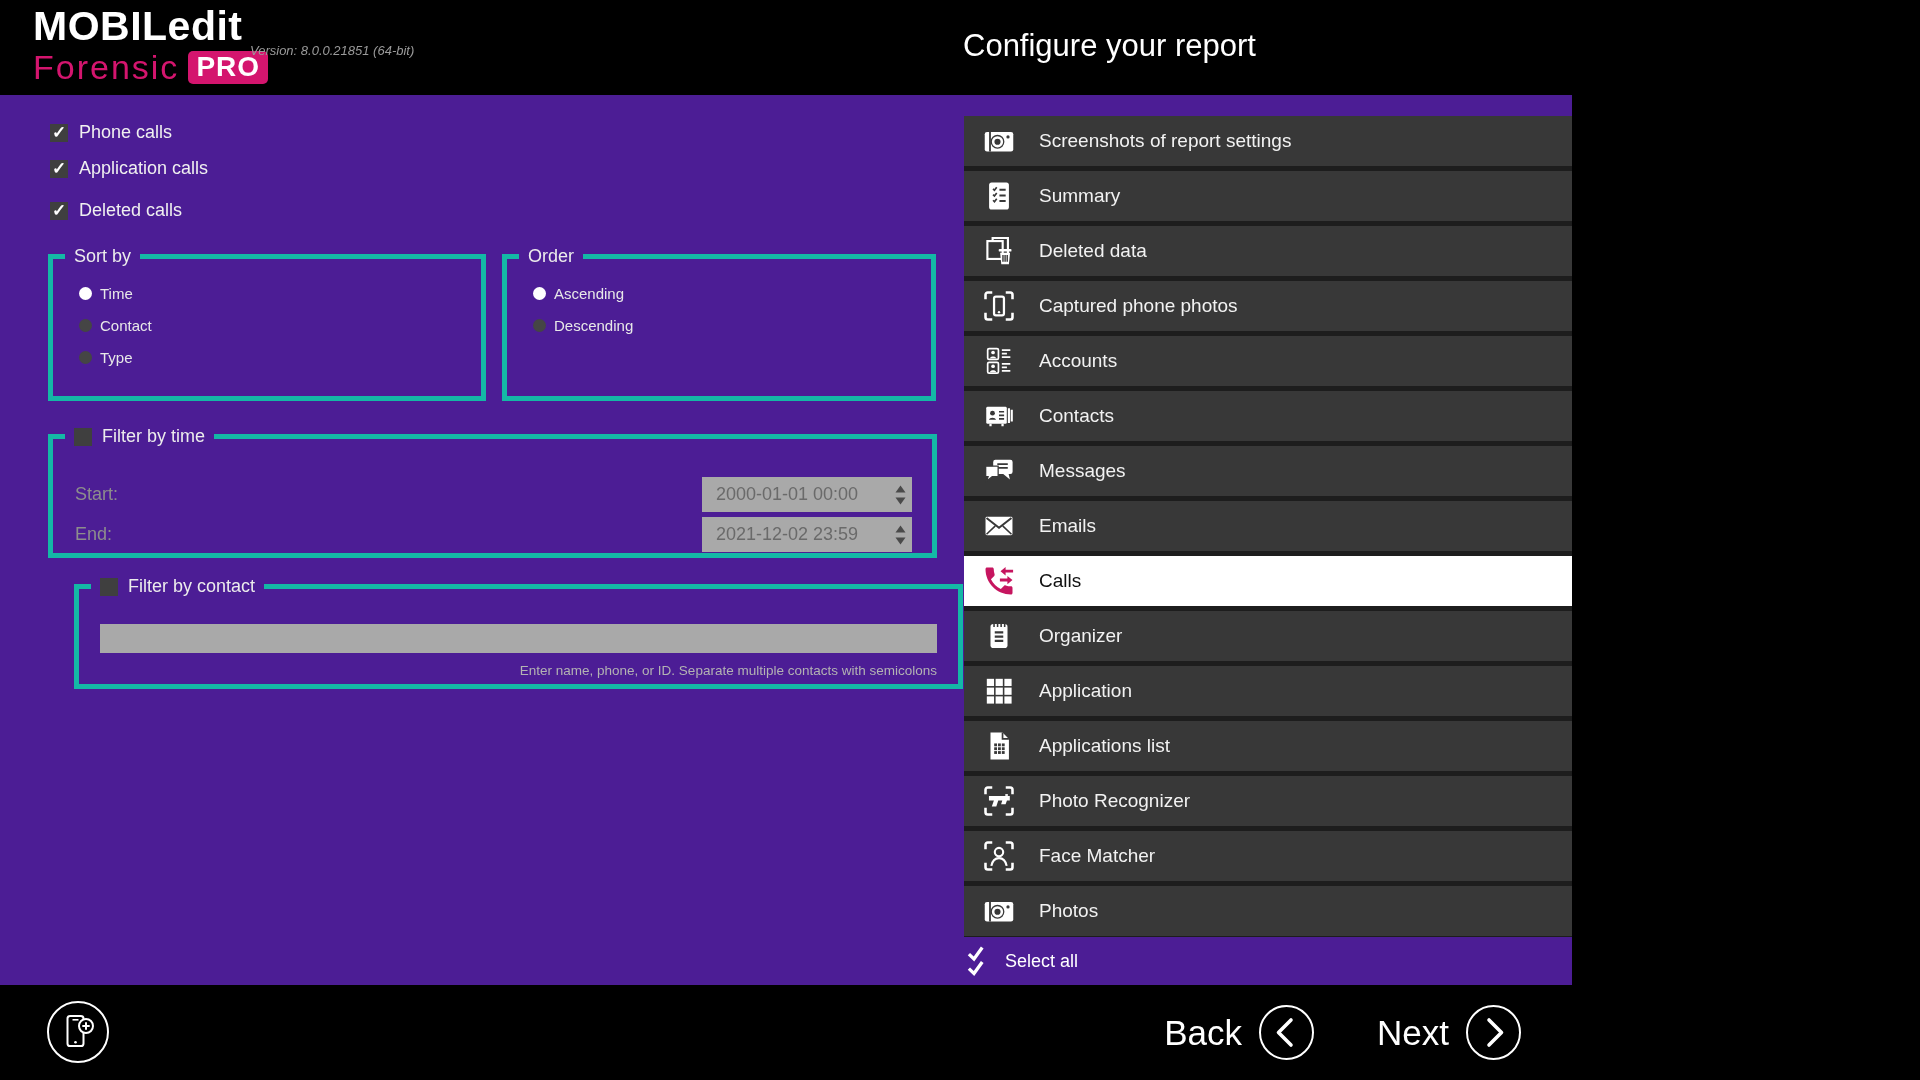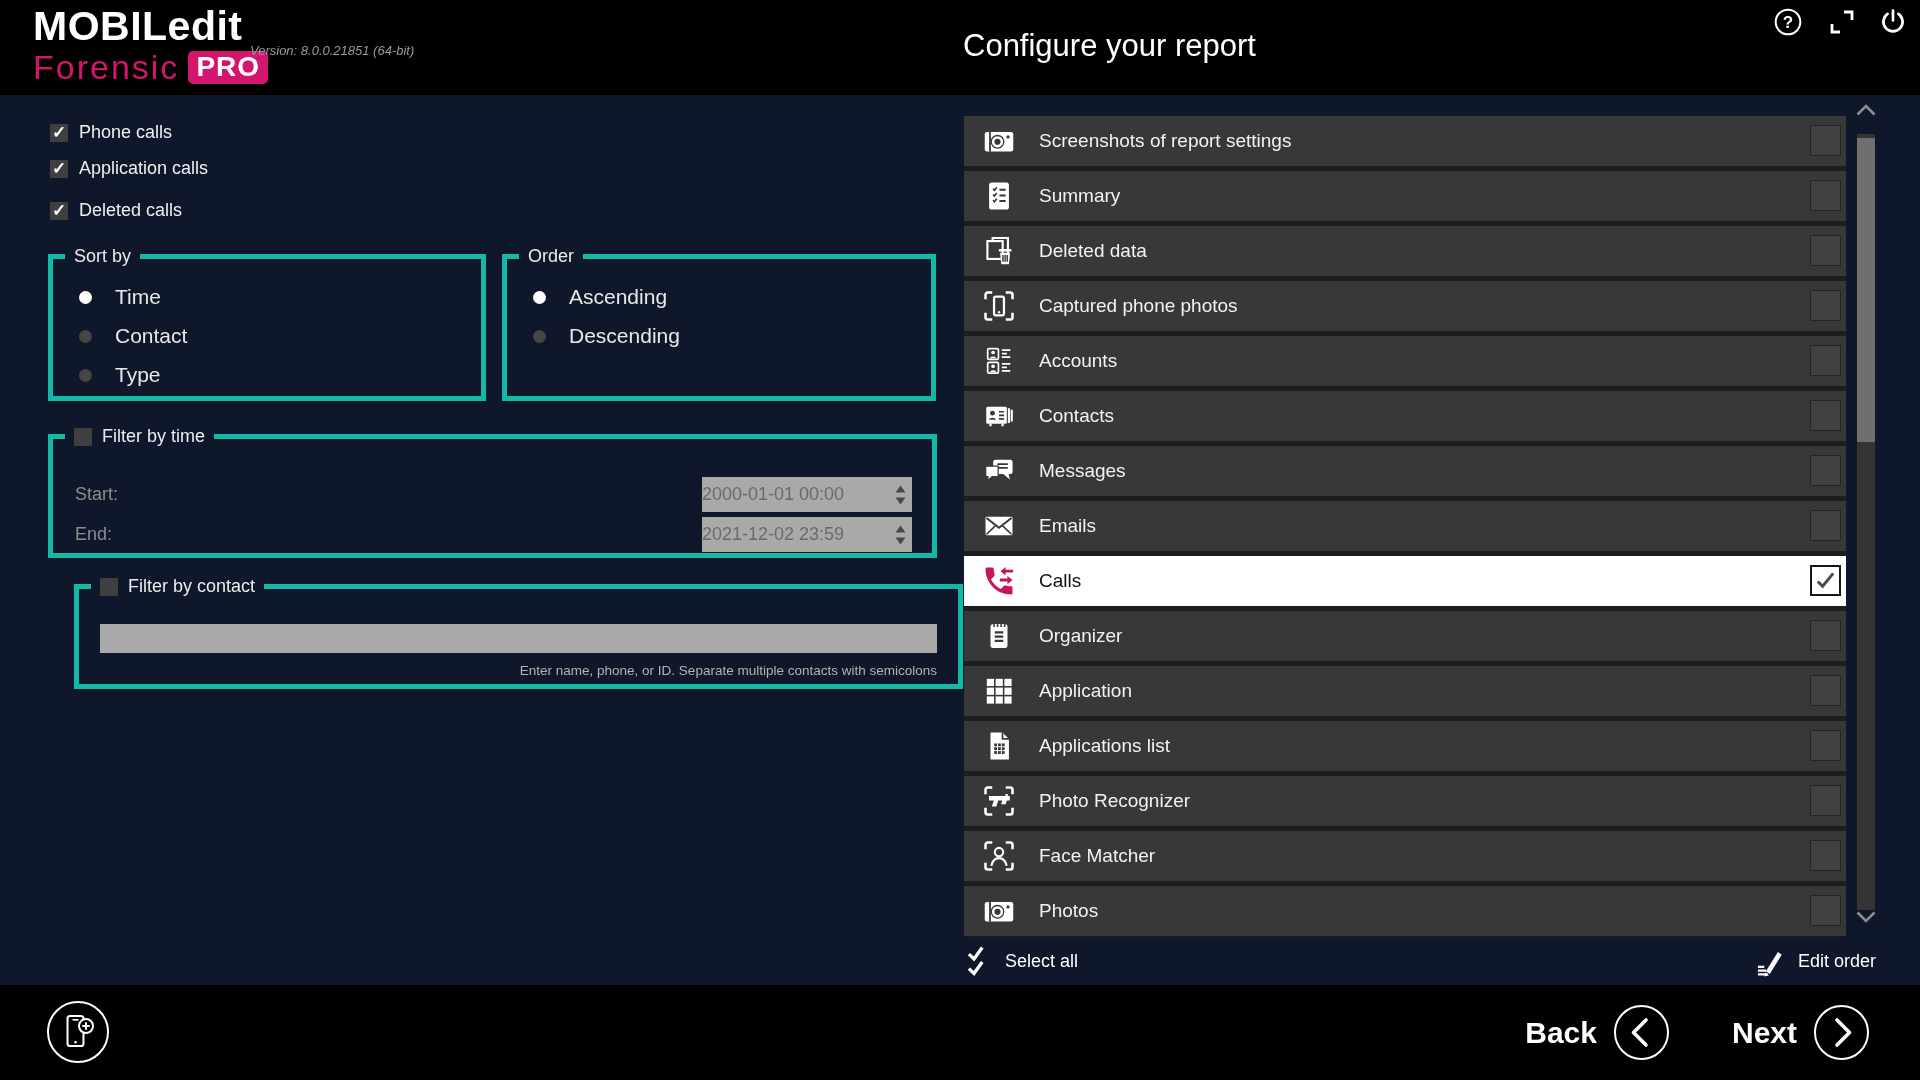--- a/index.html
+++ b/index.html
@@ -1,16 +1,16 @@
 <!DOCTYPE html>
 <html><head>
 <meta charset="utf-8">
 <style>
   html,body{margin:0;padding:0;background:#000;}
-  #app{position:relative;width:1920px;height:1080px;background:#0f172a;overflow:hidden;
+  #app{position:relative;width:1572px;height:1080px;background:#4c1d95;overflow:hidden;
        font-family:"Liberation Sans",sans-serif;-webkit-font-smoothing:antialiased;}
 
   
   .header{position:absolute;top:0;left:0;width:1920px;height:95px;background:#000;}
   .logo{position:absolute;left:33px;top:6px;line-height:1;}
   .logo-line1{font-size:41px;font-weight:700;color:#fff;letter-spacing:.5px;}
   .logo-line2{display:flex;align-items:center;margin-top:3px;}
   .logo-forensic{font-size:34px;color:#d4156e;letter-spacing:2px;font-weight:400;}
   .logo-badge{margin-left:9px;background:#d4156e;color:#fff;font-size:28px;font-weight:700;
               padding:2px 8px 3px 8px;border-radius:5px;letter-spacing:1px;}
@@ -26,31 +26,31 @@
   .cbx{width:18px;height:18px;background:#3f3f3f;position:relative;flex:0 0 auto;}
   .cbx.on::after{content:"\2713";position:absolute;left:2px;top:-2px;color:#fff;
                  font-size:17px;font-weight:700;}
   fieldset{position:absolute;border:5px solid #14b8a6;margin:0;padding:0;}
   legend{margin-left:12px;padding:0 9px;font-size:18px;color:#ececec;display:flex;
          align-items:center;gap:10px;}
   .fs-sort{left:48px;top:246px;width:428px;height:145px;}
   .fs-order{left:502px;top:246px;width:424px;height:145px;}
   .fs-time{left:48px;top:426px;width:879px;height:122px;}
   .fs-contact{left:48px;top:576px;width:879px;height:103px;margin-left:26px;}
-  .radio-row{display:flex;align-items:center;gap:23px;color:#e8e8e8;font-size:21px;
+  .radio-row{display:flex;align-items:center;gap:8px;color:#e8e8e8;font-size:15px;
              margin:15px 0 0 26px;cursor:pointer;}
   .radio-row:first-of-type{margin-top:18px;}
   .radio{width:13px;height:13px;border-radius:50%;background:#454545;flex:0 0 auto;}
   .radio.on{background:#fff;}
   .ft-row{position:absolute;left:22px;right:20px;height:35px;display:flex;
           justify-content:space-between;align-items:center;}
   .ft-row.r1{top:30px;} .ft-row.r2{top:70px;}
   .ft-label{color:#8d8d8d;font-size:18px;}
   .dt-input{width:210px;height:35px;background:#a9a9a9;display:flex;align-items:center;
-            box-sizing:border-box;color:#6a6a6a;font-size:18px;}
+            box-sizing:border-box;padding-left:14px;color:#6a6a6a;font-size:18px;}
   .dt-input .spin{margin-left:auto;margin-right:6px;display:flex;flex-direction:column;
                   gap:4px;align-items:center;}
   .contact-input{position:absolute;left:21px;right:21px;top:27px;height:29px;background:#a9a9a9;
                  border:none;outline:none;font-size:16px;color:#333;padding:0 8px;}
   .contact-hint{position:absolute;right:21px;top:66px;font-size:13.5px;color:#b3b3b3;}
 
   
   .list{position:absolute;left:964px;top:116px;width:882px;height:821px;background:#1d1d1d;
         overflow:hidden;}
   .row{position:relative;height:50px;background:#383838;margin-bottom:5px;display:flex;
@@ -72,21 +72,21 @@
   .scroll-down{position:absolute;left:1855px;top:910px;cursor:pointer;}
 
   .bar{position:absolute;left:964px;top:938px;width:912px;height:47px;display:flex;
        align-items:center;justify-content:space-between;}
   .bar-group{display:flex;align-items:center;gap:13px;color:#fff;font-size:18px;cursor:pointer;}
 
   
   .footer{position:absolute;left:0;top:985px;width:1920px;height:95px;background:#000;}
   .phone-add{position:absolute;left:46px;top:1000px;cursor:pointer;}
   .nav{position:absolute;right:50px;top:1004px;display:flex;align-items:center;gap:16px;}
-  .nav-label{color:#fff;font-size:30px;font-weight:700;cursor:pointer;}
+  .nav-label{color:#fff;font-size:35px;font-weight:400;cursor:pointer;}
   .nav-label.next{margin-left:46px;}
   .nav-circle{cursor:pointer;display:flex;}
 </style>
 </head>
 <body>
 
 <div id="app">
 
   <div class="header">
     <div class="logo">

